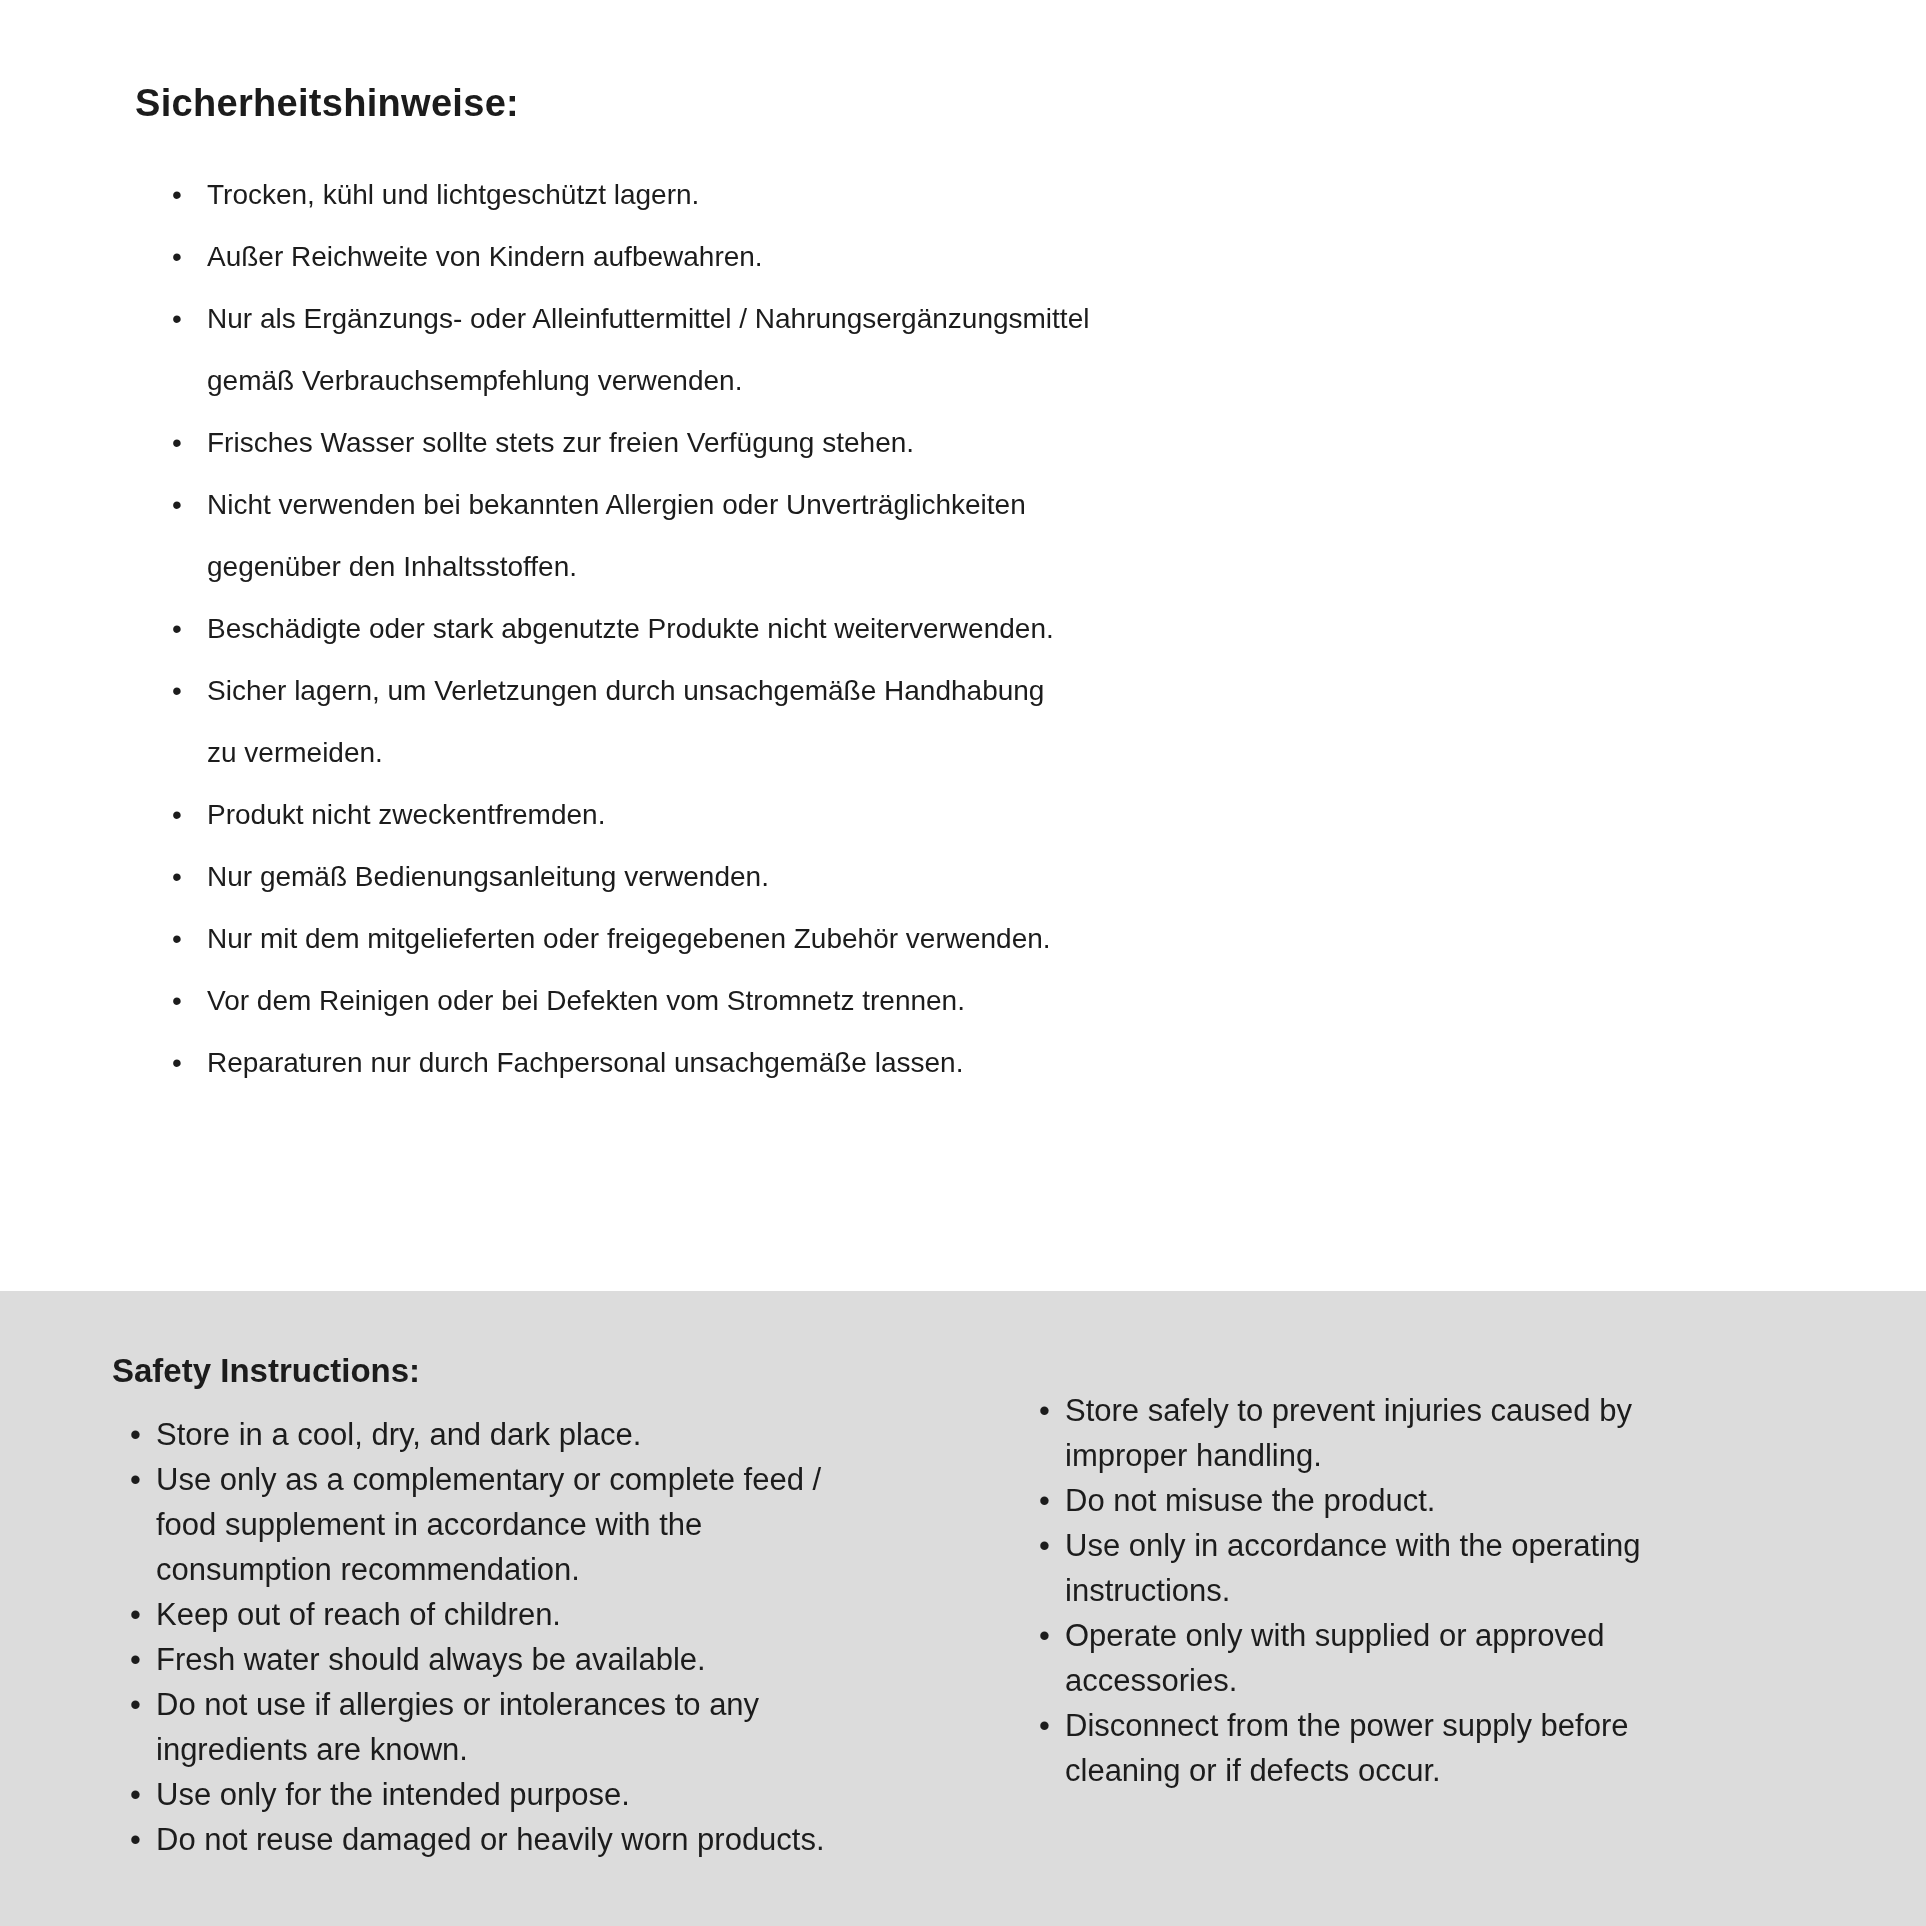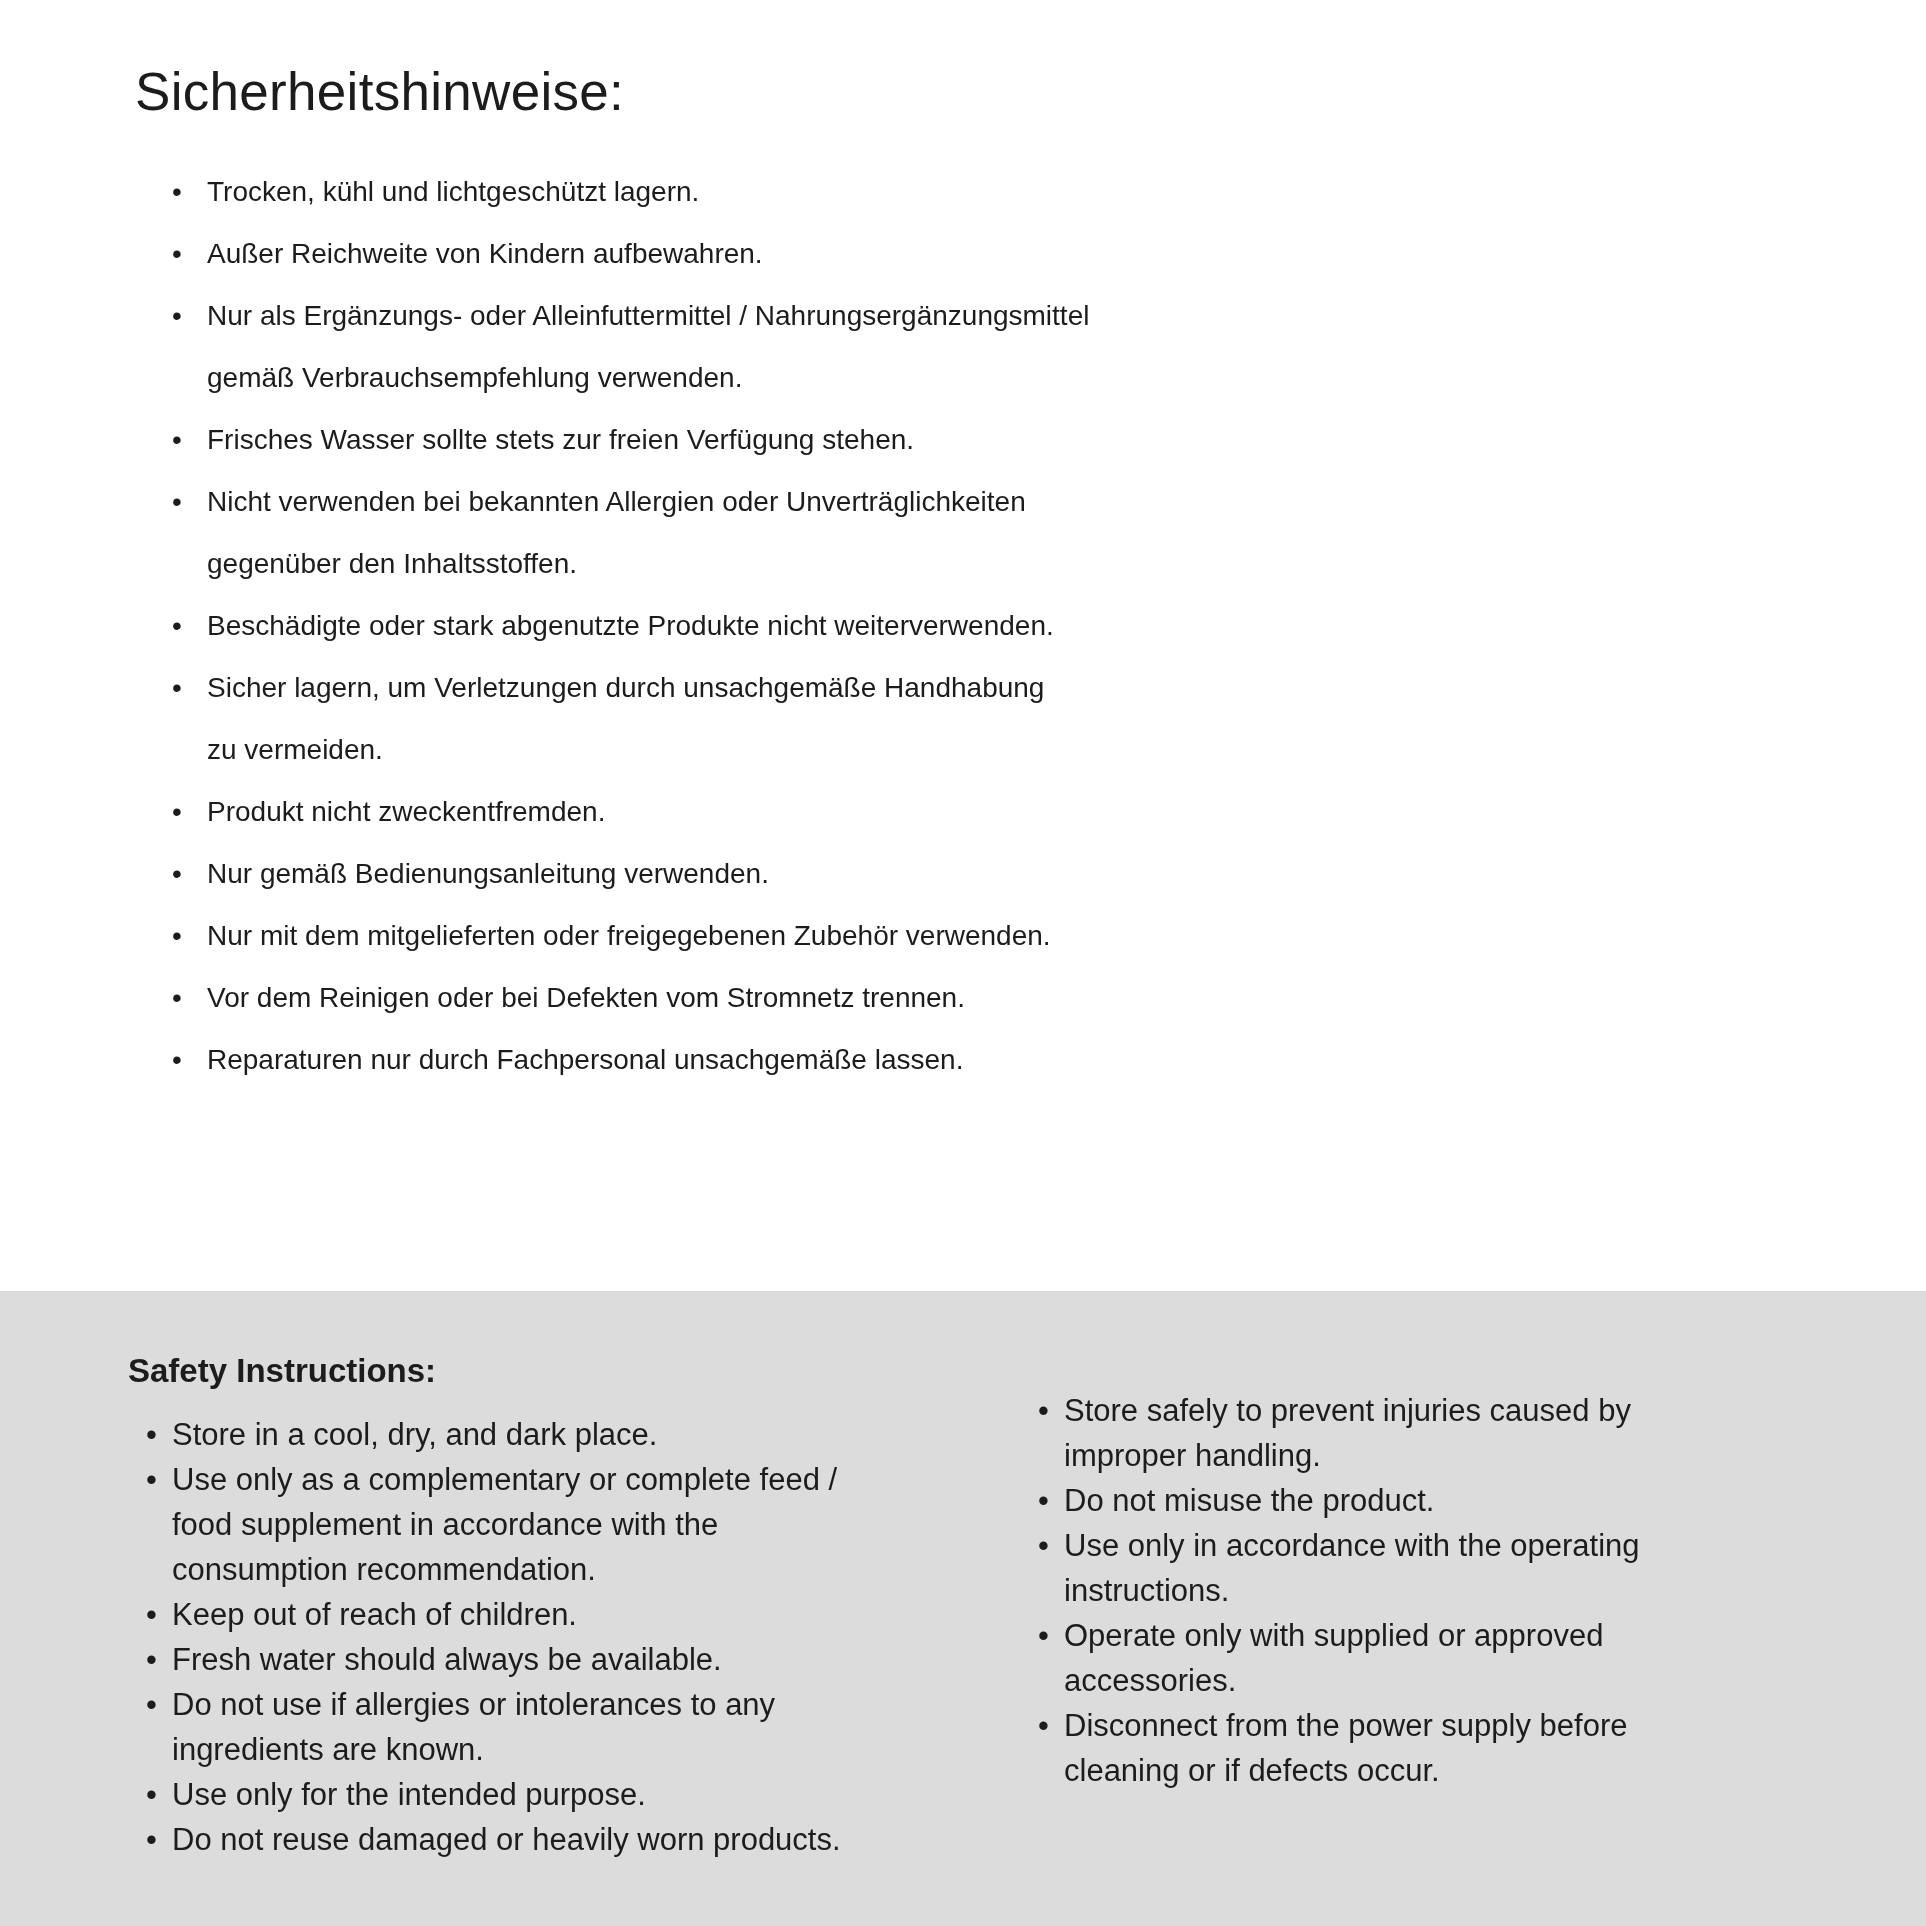--- a/index.html
+++ b/index.html
@@ -24,24 +24,25 @@
   }
 
   
   .german-section {
     position: absolute;
     top: 61px;
     left: 135px;
     right: 64px;
   }
   .german-title {
-    font-size: 53px;
-    font-weight: 400;
+    font-size: 38px;
+    font-weight: 700;
     letter-spacing: 0.3px;
     color: var(--text);
+    margin-top: 21px;
   }
   .german-list {
     list-style: none;
     margin-top: 39px;
     font-size: 28px;
     line-height: 62px;
     max-width: 1695px;
   }
   .german-list li {
     position: relative;
@@ -61,23 +62,24 @@
     position: absolute;
     left: 0;
     top: 1291px;
     width: 1926px;
     height: 636px;
     background: var(--panel-bg);
   }
   .english-columns {
     position: absolute;
     top: 61px;
-    left: 128px;
+    left: 112px;
     right: 51px;
     display: flex;
+    justify-content: space-between;
   }
   .english-col-left {
     width: 892px;
     flex: 0 0 auto;
   }
   .english-col-right {
     flex: 0 0 auto;
     width: 854px;
     margin-top: 36px;
   }

